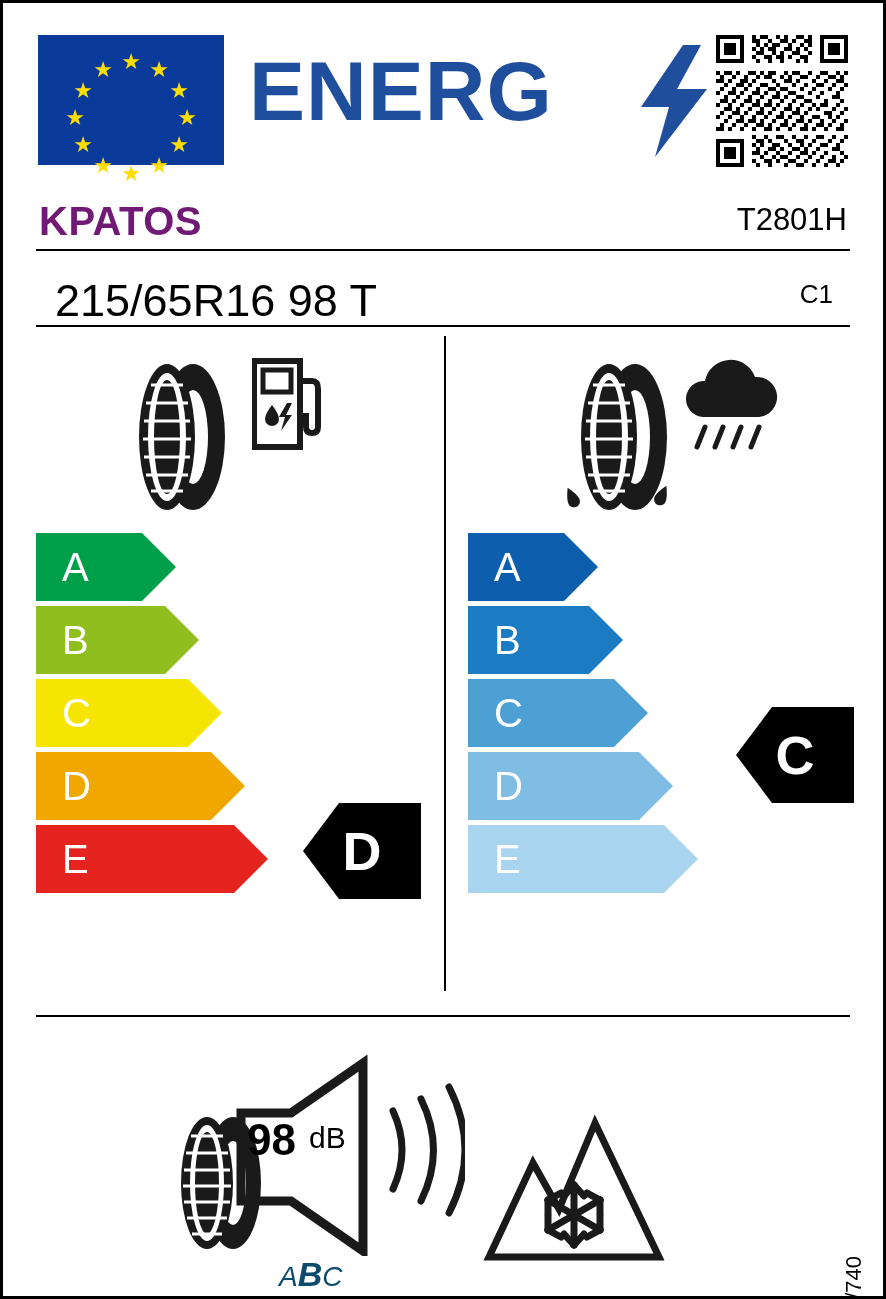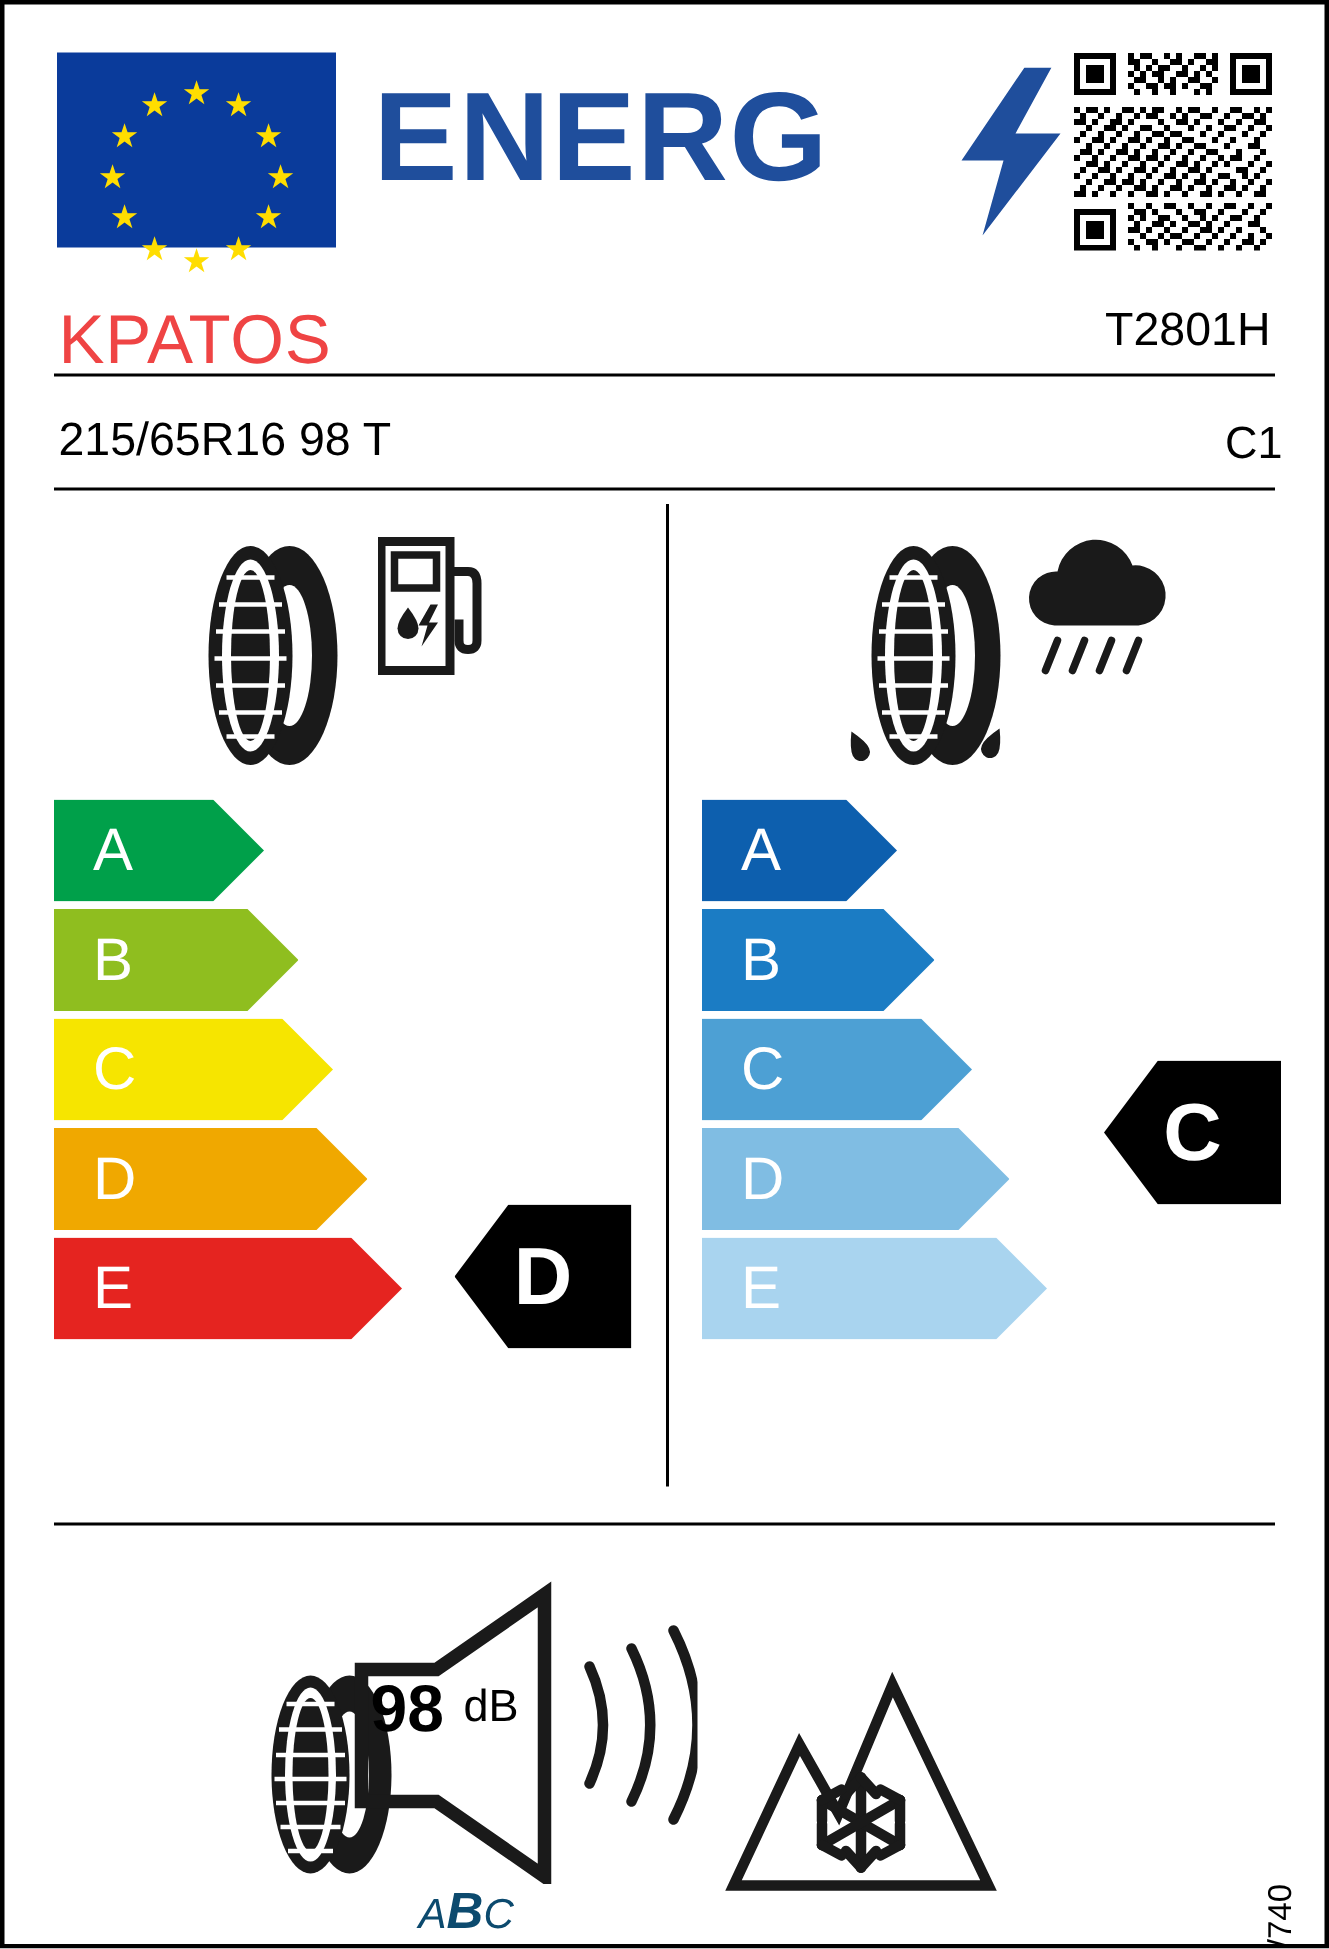--- a/index.html
+++ b/index.html
@@ -65,24 +65,24 @@
     top: 32px;
     width: 132px;
     height: 132px;
   }
 
   
   .brand {
     position: absolute;
     left: 36px;
     top: 196px;
-    font-size: 46px;
-    font-weight: normal;
+    font-size: 40px;
+    font-weight: bold;
     letter-spacing: 0.5px;
-    color: #ef4444;
+    color: #701a75;
   }
   .model {
     position: absolute;
     right: 36px;
     top: 199px;
     font-size: 31px;
     color: #000;
   }
   .hr {
     position: absolute;
@@ -90,30 +90,30 @@
     right: 33px;
     height: 2px;
     background: #000;
   }
   .hr1 { top: 246px; }
   .hr2 { top: 322px; }
   .hr3 { top: 1012px; }
 
   .size {
     position: absolute;
-    left: 36px;
+    left: 52px;
     top: 272px;
-    font-size: 31px;
+    font-size: 45px;
     color: #000;
   }
   .class {
     position: absolute;
-    right: 28px;
+    right: 50px;
     top: 276px;
-    font-size: 30px;
+    font-size: 26px;
     color: #000;
     margin-left: 40px;
   }
 
   
   .vdiv {
     position: absolute;
     left: 441px;
     top: 333px;
     width: 2px;

